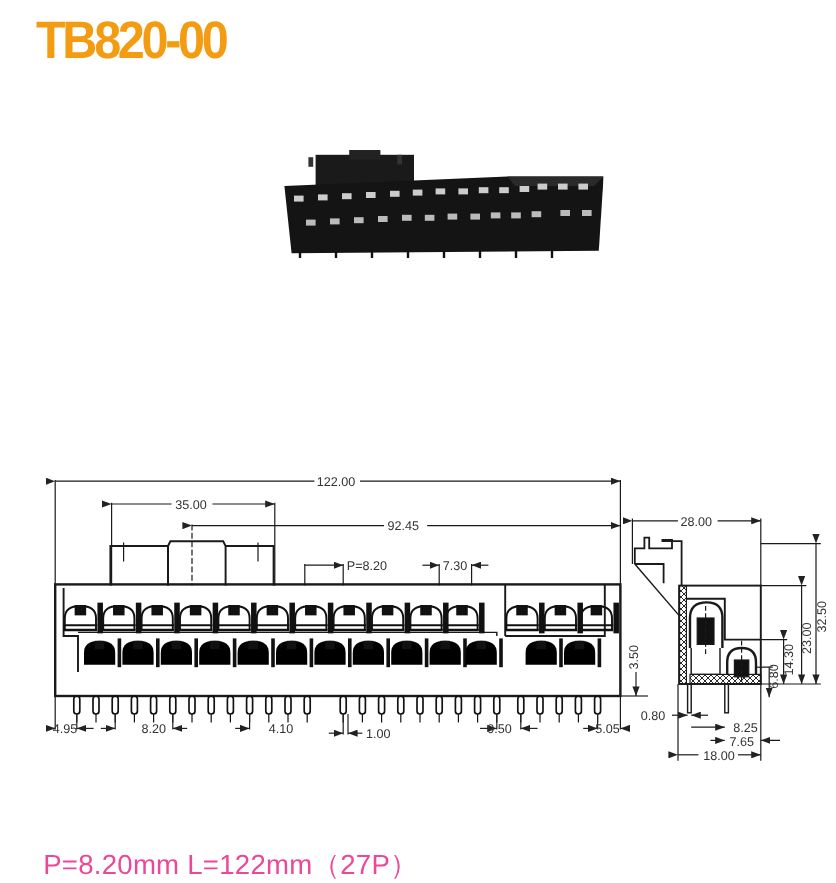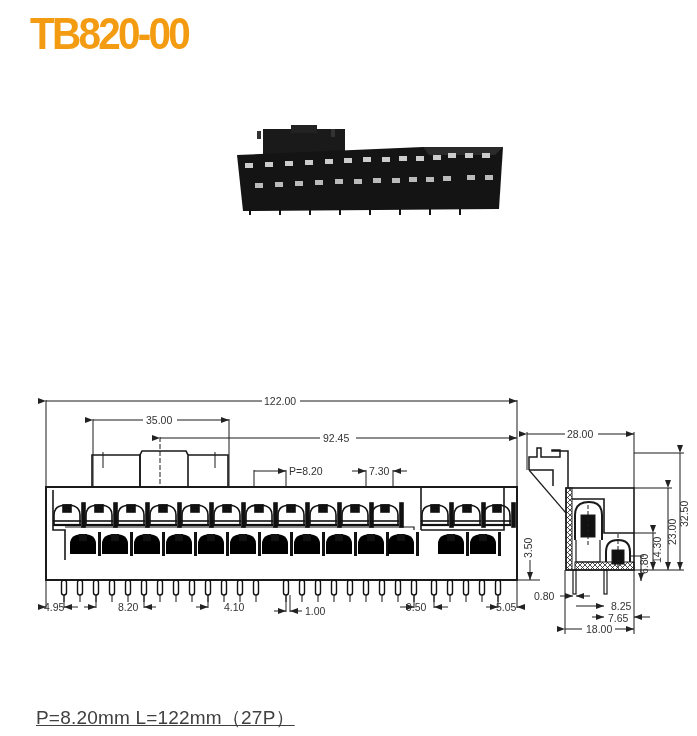--- a/index.html
+++ b/index.html
@@ -1,20 +1,20 @@
 <!DOCTYPE html>
 <html><head>
 <meta charset="utf-8">
 <style>
   html,body{margin:0;padding:0;background:#ffffff;}
   body{width:697px;height:736px;position:relative;overflow:hidden;font-family:"Liberation Sans",sans-serif;}
   .title{position:absolute;left:30px;top:8px;font-family:"Liberation Sans",sans-serif;font-weight:bold;font-size:44px;letter-spacing:-3px;color:#f39c12;transform:scaleX(0.92);transform-origin:left top;line-height:52px;}
   .photo{position:absolute;left:233px;top:125px;width:270px;height:92px;}
   .drawing{position:absolute;left:0;top:380px;width:697px;height:290px;}
-  .spec{position:absolute;left:36px;top:705px;font-size:19px;color:#404040;font-family:"Liberation Sans",sans-serif;letter-spacing:0.2px;text-decoration:underline;}
+  .spec{position:absolute;left:36px;top:705px;font-size:23px;color:#ec4899;font-family:"Liberation Sans",sans-serif;letter-spacing:0.2px;}
   svg text{font-family:"Liberation Sans",sans-serif;font-size:10.5px;fill:#333;}
 </style>
 </head>
 <body>
 
 <div class="title">TB820-00</div>
 
 <svg class="photo" viewBox="0 0 270 92">
 
   <rect x="30" y="4" width="82" height="30" fill="#1a1a1a"></rect>

